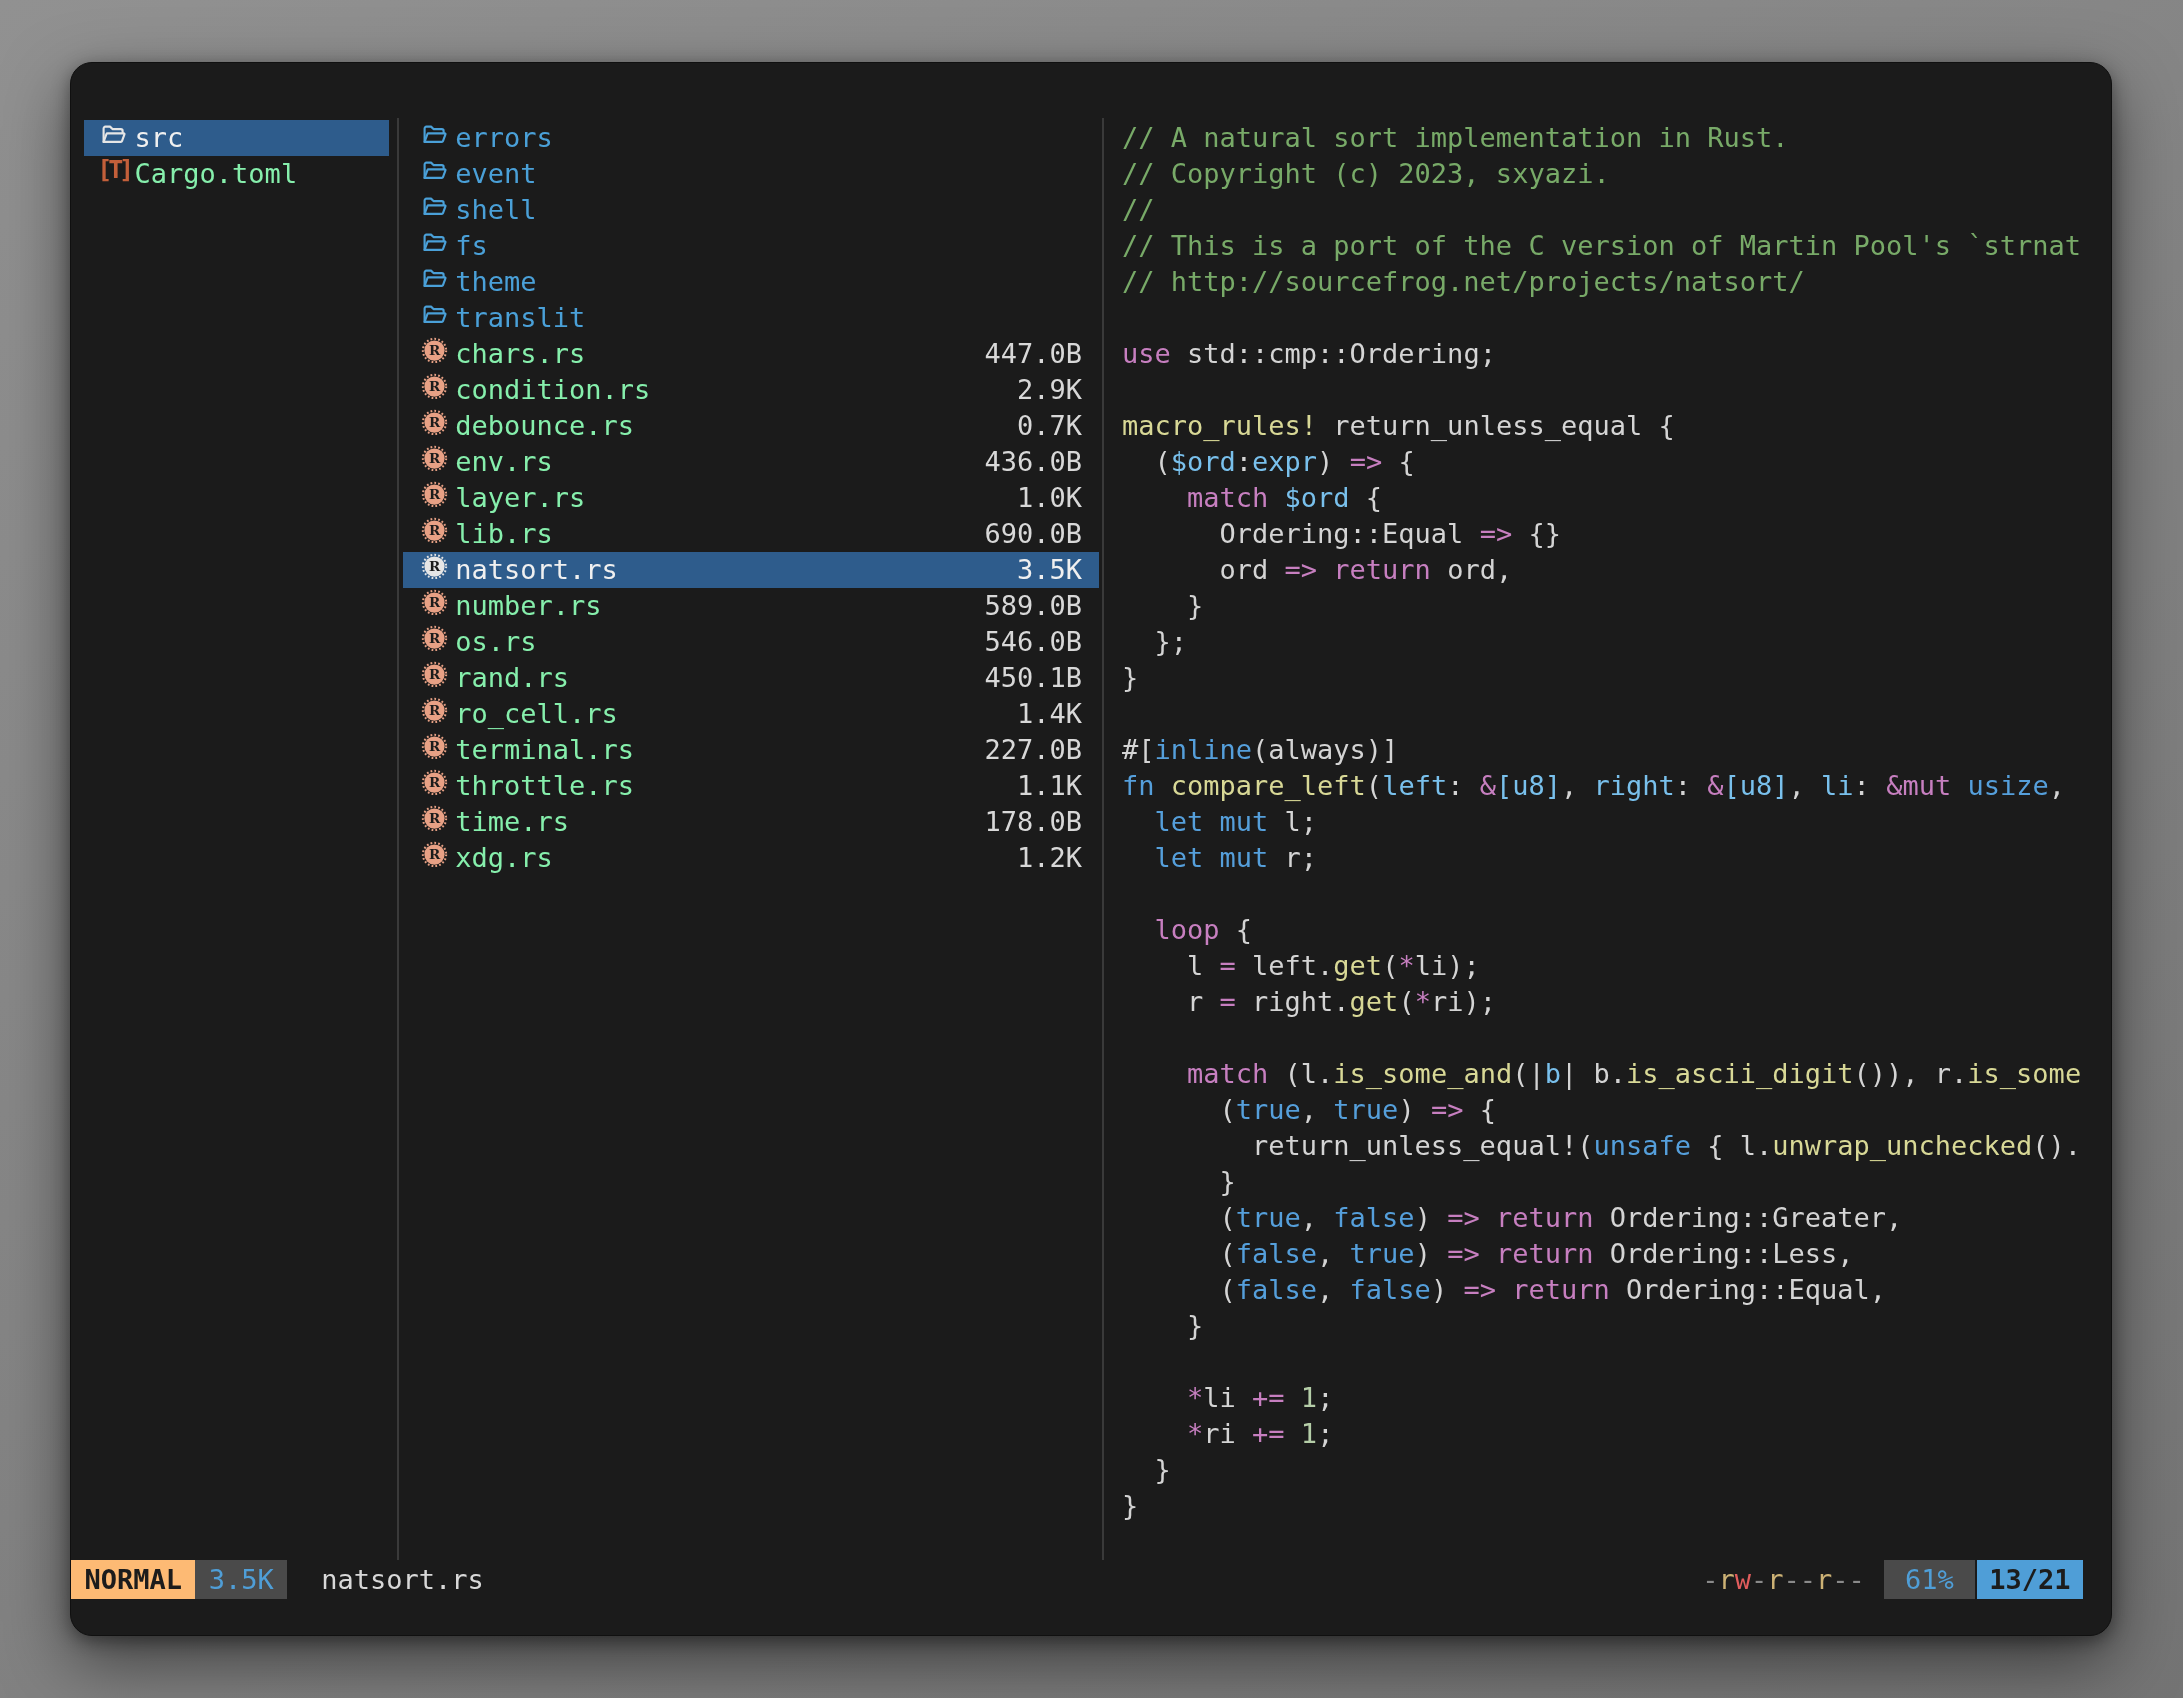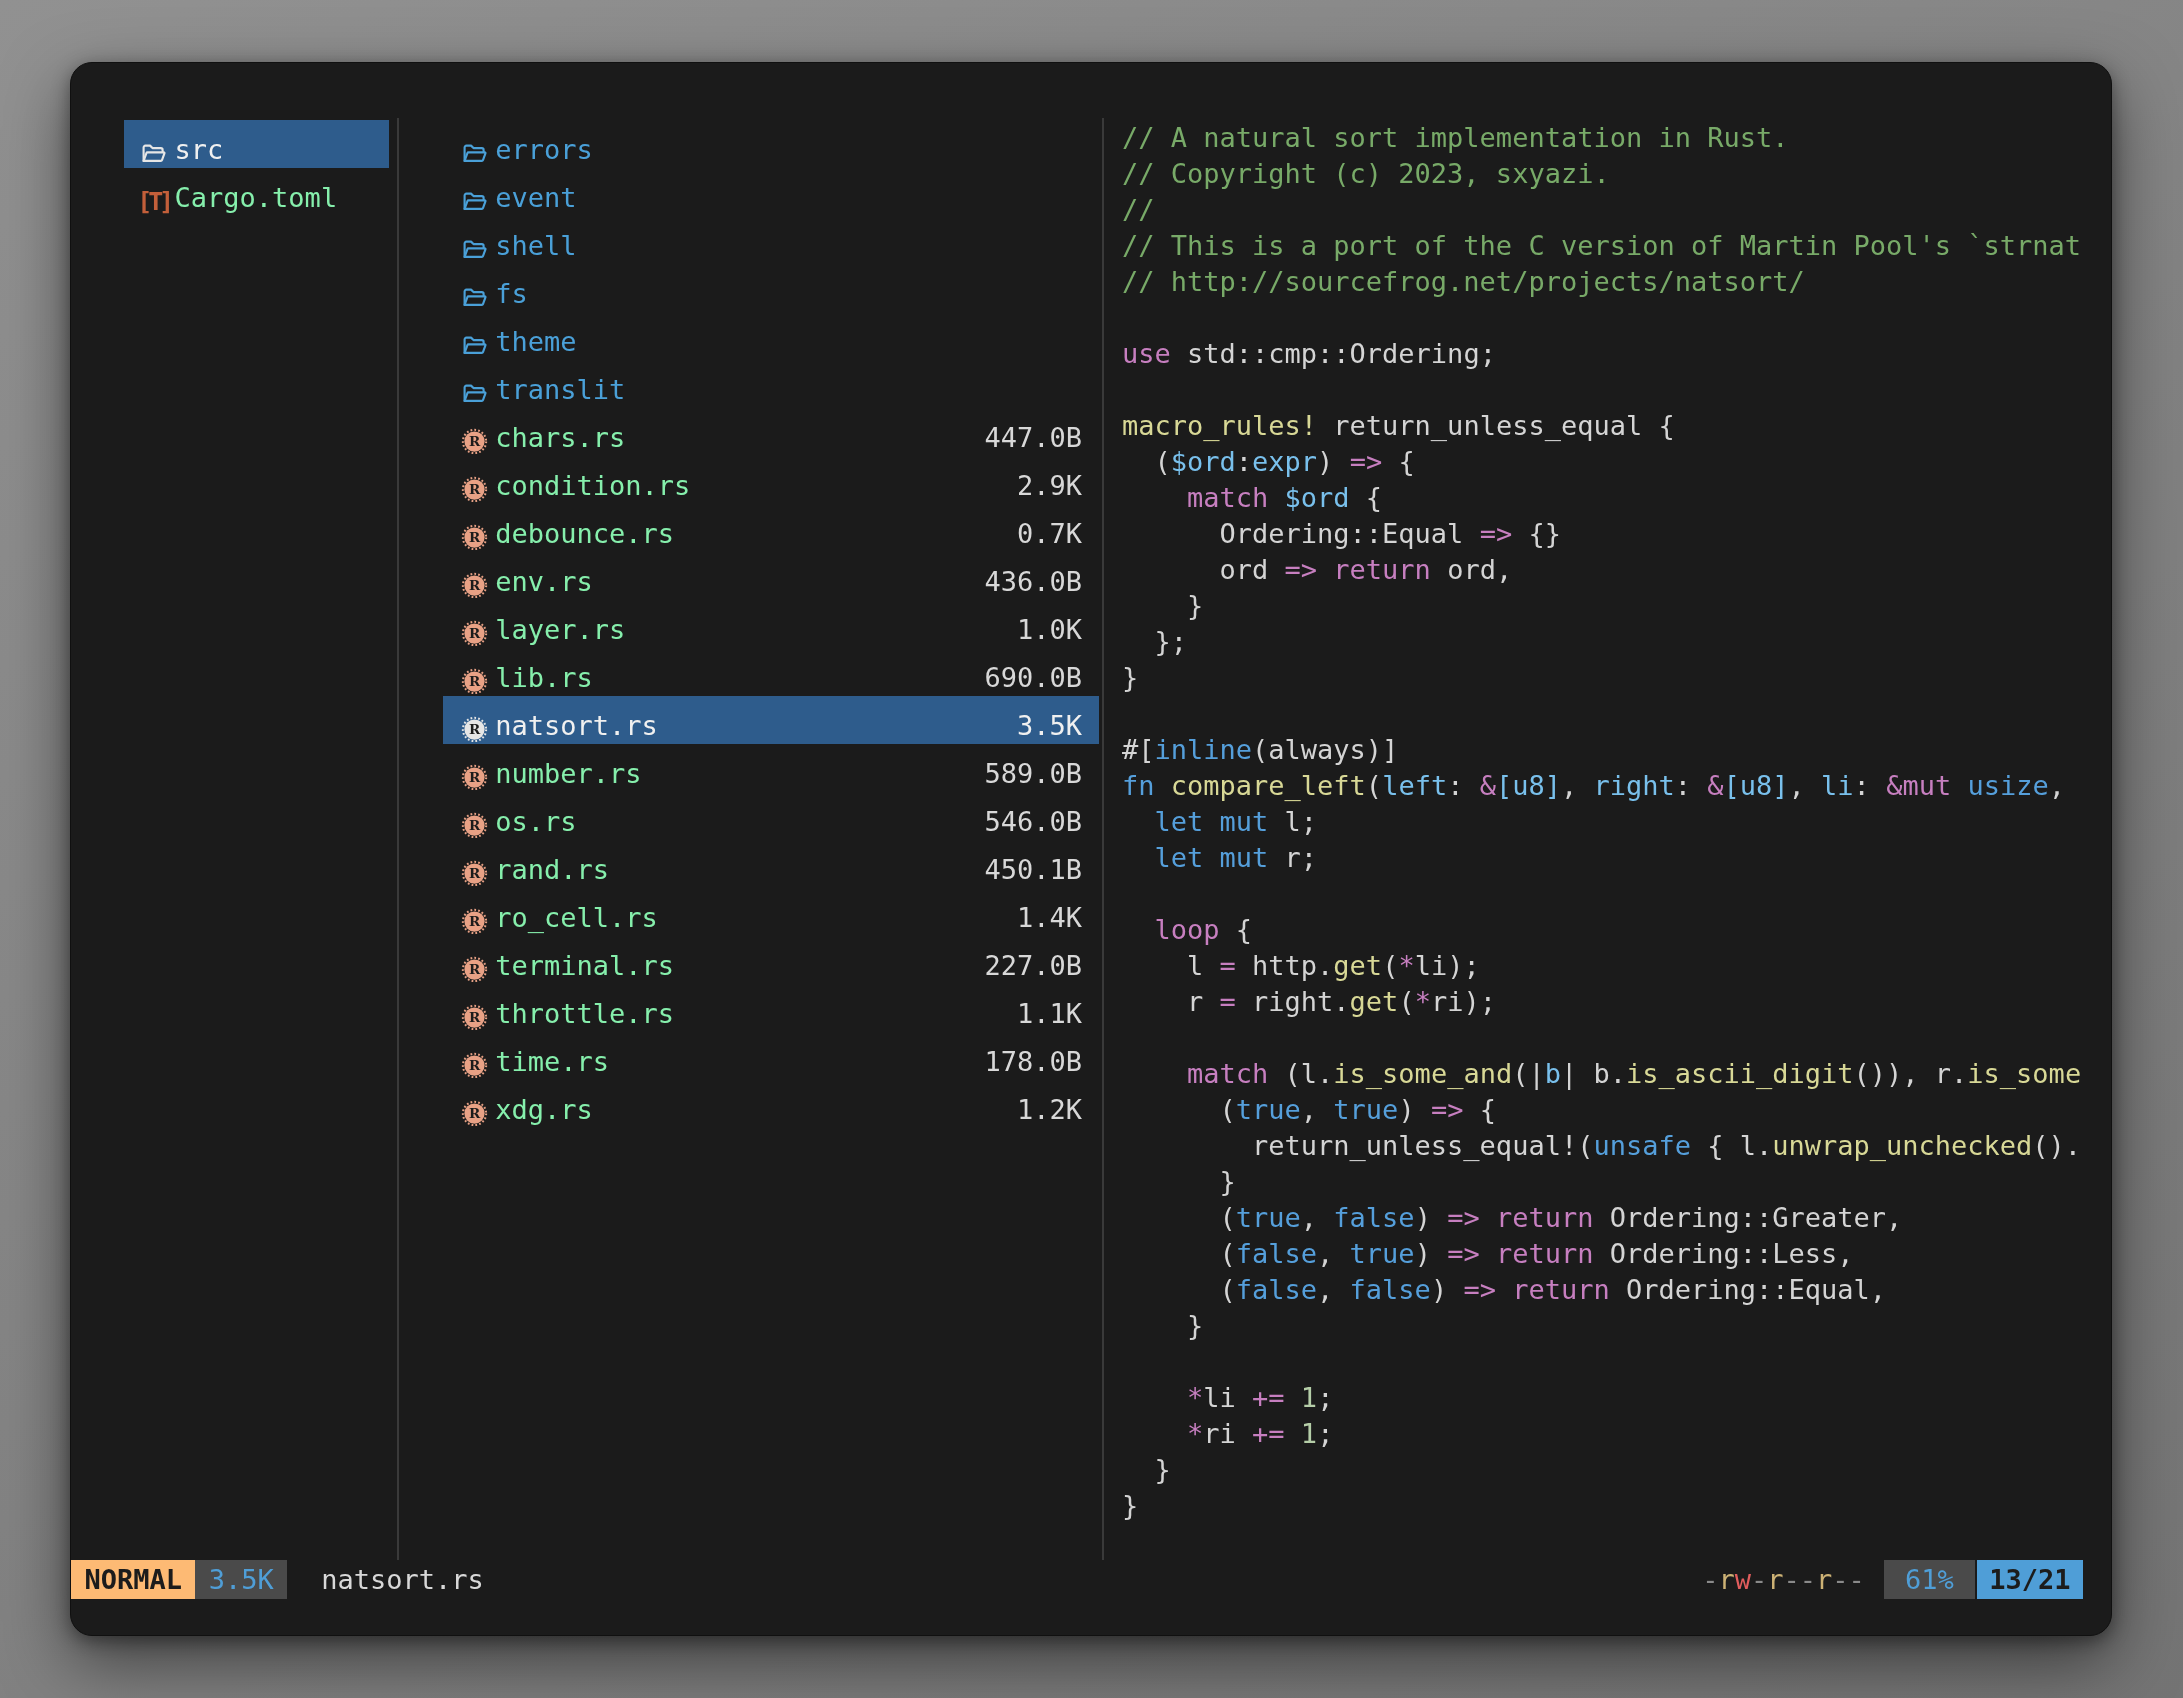--- a/index.html
+++ b/index.html
@@ -7,21 +7,21 @@
     font-family:"DejaVu Sans Mono",monospace;}
   .window{position:absolute;left:70px;top:62px;width:2042px;height:1574px;
     background:#1b1b1b;border-radius:22px;border:1.7px solid #101010;box-sizing:border-box;
     box-shadow:0 25px 67px rgba(0,0,0,.5),0 5px 18.5px rgba(0,0,0,.4);overflow:hidden;}
   .pane{position:absolute;top:57px;font-size:27px;line-height:36px;color:#d4d4d4;}
   .pane-parent{left:13.4px;width:305px;}
   .pane-current{left:332px;width:696px;}
   .pane-preview{left:1051px;width:980px;overflow:hidden;}
   .sep{position:absolute;top:55px;width:1.7px;height:1442px;background:#3a3a3a;}
   .sep1{left:326px;} .sep2{left:1031px;}
-  .row{display:flex;align-items:flex-end;height:48px;white-space:nowrap;margin-left:40px;}
+  .row{display:flex;align-items:flex-start;height:36px;white-space:nowrap;}
   .row.sel{background:#2e5c8c;}
   .icon{width:28.5px;height:28.5px;display:inline-flex;align-items:center;justify-content:center;
     margin:0 6.7px 0 17px;flex:0 0 28.5px;}
   .pane-parent .icon{margin-left:15px;}
   .toml-glyph{color:#c35f3a;font-weight:bold;font-size:25px;letter-spacing:-4.2px;}
   .name-dir{color:#4aa0d8;}
   .name-file{color:#86efac;}
   .row.sel .name-dir,.row.sel .name-file{color:#f0f0f0;}
   .fsize{margin-left:auto;padding-right:17px;color:#d8d8d8;}
   .row.sel .fsize{color:#f0f0f0;}
@@ -307,21 +307,21 @@
       <div class="code-line"><span class="tk-w">    }</span></div>
       <div class="code-line"><span class="tk-w">  };</span></div>
       <div class="code-line"><span class="tk-w">}</span></div>
       <div class="code-line"></div>
       <div class="code-line"><span class="tk-w">#[</span><span class="tk-b">inline</span><span class="tk-w">(always)]</span></div>
       <div class="code-line"><span class="tk-b">fn</span><span class="tk-w"> </span><span class="tk-y">compare_left</span><span class="tk-w">(</span><span class="tk-lb">left</span><span class="tk-w">: </span><span class="tk-m">&amp;</span><span class="tk-lb">[u8]</span><span class="tk-w">, </span><span class="tk-lb">right</span><span class="tk-w">: </span><span class="tk-m">&amp;</span><span class="tk-lb">[u8]</span><span class="tk-w">, </span><span class="tk-lb">li</span><span class="tk-w">: </span><span class="tk-m">&amp;mut</span><span class="tk-w"> </span><span class="tk-b">usize</span><span class="tk-w">,</span></div>
       <div class="code-line"><span class="tk-w">  </span><span class="tk-b">let</span><span class="tk-w"> </span><span class="tk-b">mut</span><span class="tk-w"> l;</span></div>
       <div class="code-line"><span class="tk-w">  </span><span class="tk-b">let</span><span class="tk-w"> </span><span class="tk-b">mut</span><span class="tk-w"> r;</span></div>
       <div class="code-line"></div>
       <div class="code-line"><span class="tk-w">  </span><span class="tk-m">loop</span><span class="tk-w"> {</span></div>
-      <div class="code-line"><span class="tk-w">    l </span><span class="tk-m">=</span><span class="tk-w"> http.</span><span class="tk-y">get</span><span class="tk-w">(</span><span class="tk-m">*</span><span class="tk-w">li);</span></div>
+      <div class="code-line"><span class="tk-w">    l </span><span class="tk-m">=</span><span class="tk-w"> left.</span><span class="tk-y">get</span><span class="tk-w">(</span><span class="tk-m">*</span><span class="tk-w">li);</span></div>
       <div class="code-line"><span class="tk-w">    r </span><span class="tk-m">=</span><span class="tk-w"> right.</span><span class="tk-y">get</span><span class="tk-w">(</span><span class="tk-m">*</span><span class="tk-w">ri);</span></div>
       <div class="code-line"></div>
       <div class="code-line"><span class="tk-w">    </span><span class="tk-m">match</span><span class="tk-w"> (l.</span><span class="tk-y">is_some_and</span><span class="tk-w">(|</span><span class="tk-lb">b</span><span class="tk-w">| b.</span><span class="tk-y">is_ascii_digit</span><span class="tk-w">()), r.</span><span class="tk-y">is_some</span></div>
       <div class="code-line"><span class="tk-w">      (</span><span class="tk-b">true</span><span class="tk-w">, </span><span class="tk-b">true</span><span class="tk-w">) </span><span class="tk-m">=&gt;</span><span class="tk-w"> {</span></div>
       <div class="code-line"><span class="tk-w">        return_unless_equal!(</span><span class="tk-b">unsafe</span><span class="tk-w"> { l.</span><span class="tk-y">unwrap_unchecked</span><span class="tk-w">().</span></div>
       <div class="code-line"><span class="tk-w">      }</span></div>
       <div class="code-line"><span class="tk-w">      (</span><span class="tk-b">true</span><span class="tk-w">, </span><span class="tk-b">false</span><span class="tk-w">) </span><span class="tk-m">=&gt;</span><span class="tk-w"> </span><span class="tk-m">return</span><span class="tk-w"> Ordering::Greater,</span></div>
       <div class="code-line"><span class="tk-w">      (</span><span class="tk-b">false</span><span class="tk-w">, </span><span class="tk-b">true</span><span class="tk-w">) </span><span class="tk-m">=&gt;</span><span class="tk-w"> </span><span class="tk-m">return</span><span class="tk-w"> Ordering::Less,</span></div>
       <div class="code-line"><span class="tk-w">      (</span><span class="tk-b">false</span><span class="tk-w">, </span><span class="tk-b">false</span><span class="tk-w">) </span><span class="tk-m">=&gt;</span><span class="tk-w"> </span><span class="tk-m">return</span><span class="tk-w"> Ordering::Equal,</span></div>
       <div class="code-line"><span class="tk-w">    }</span></div>

